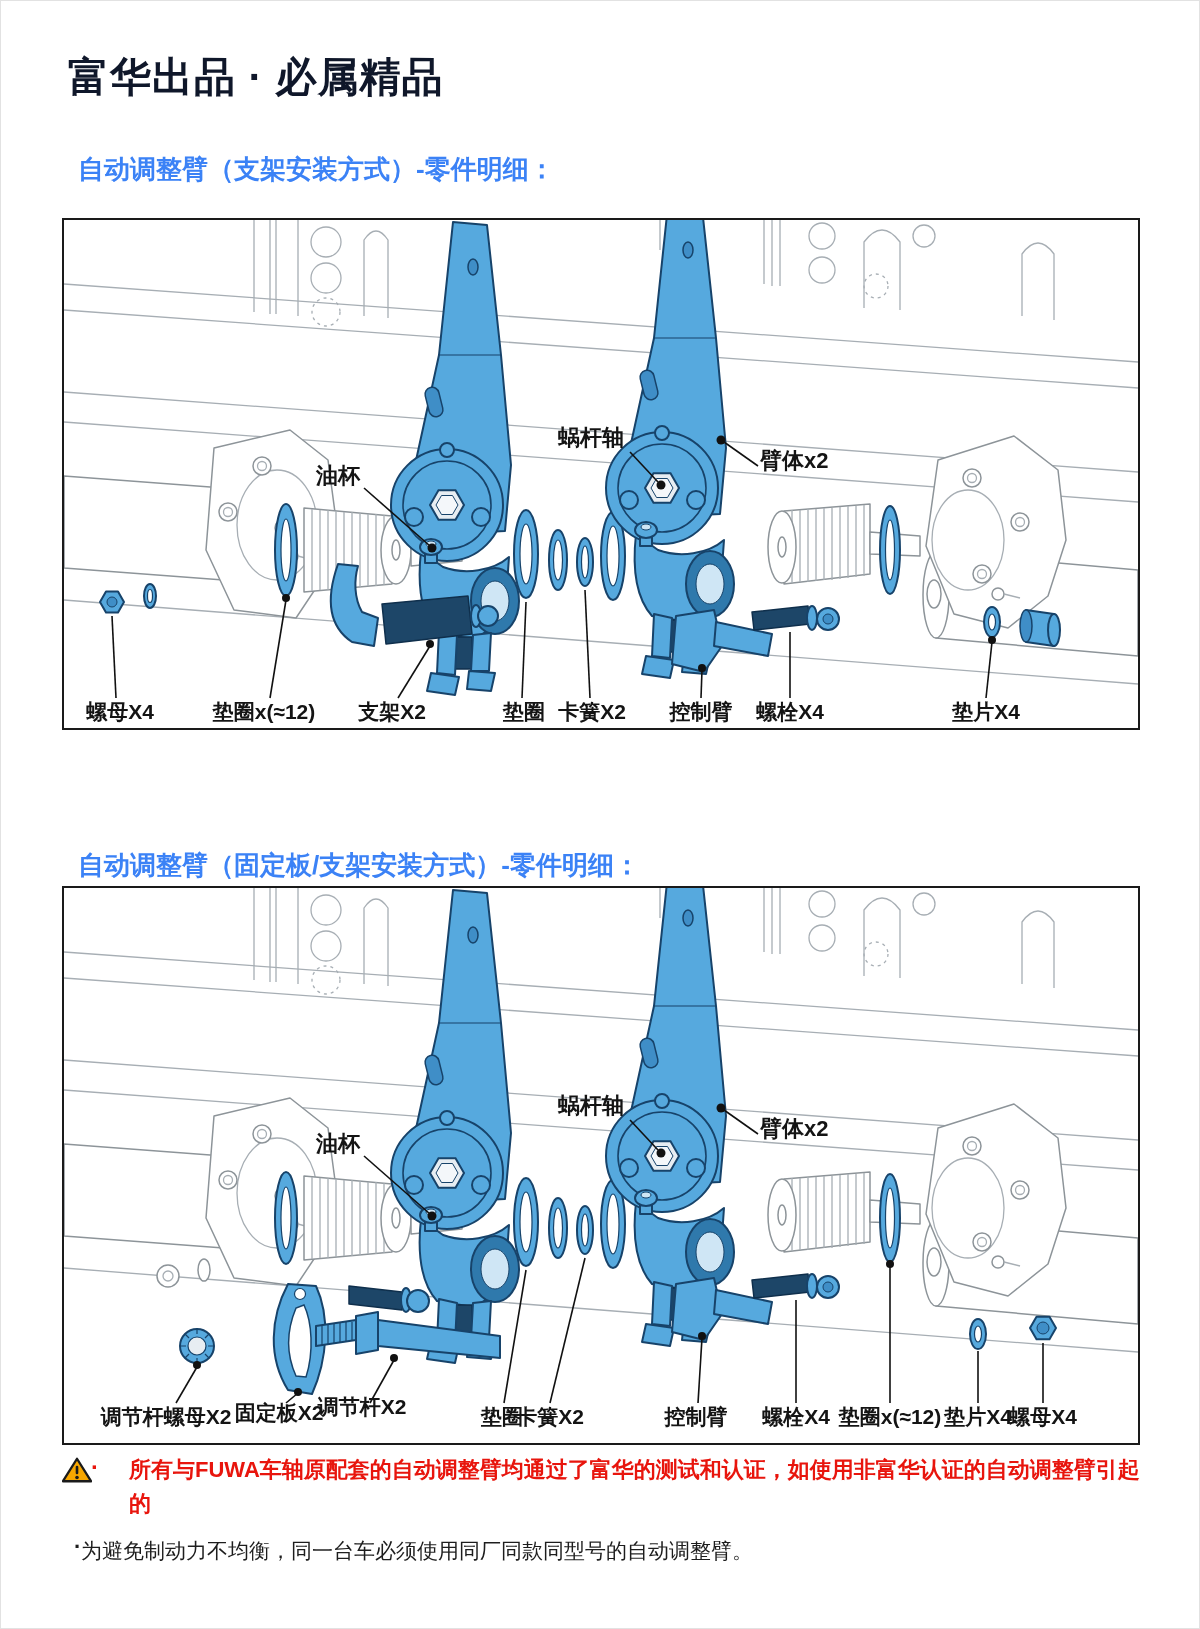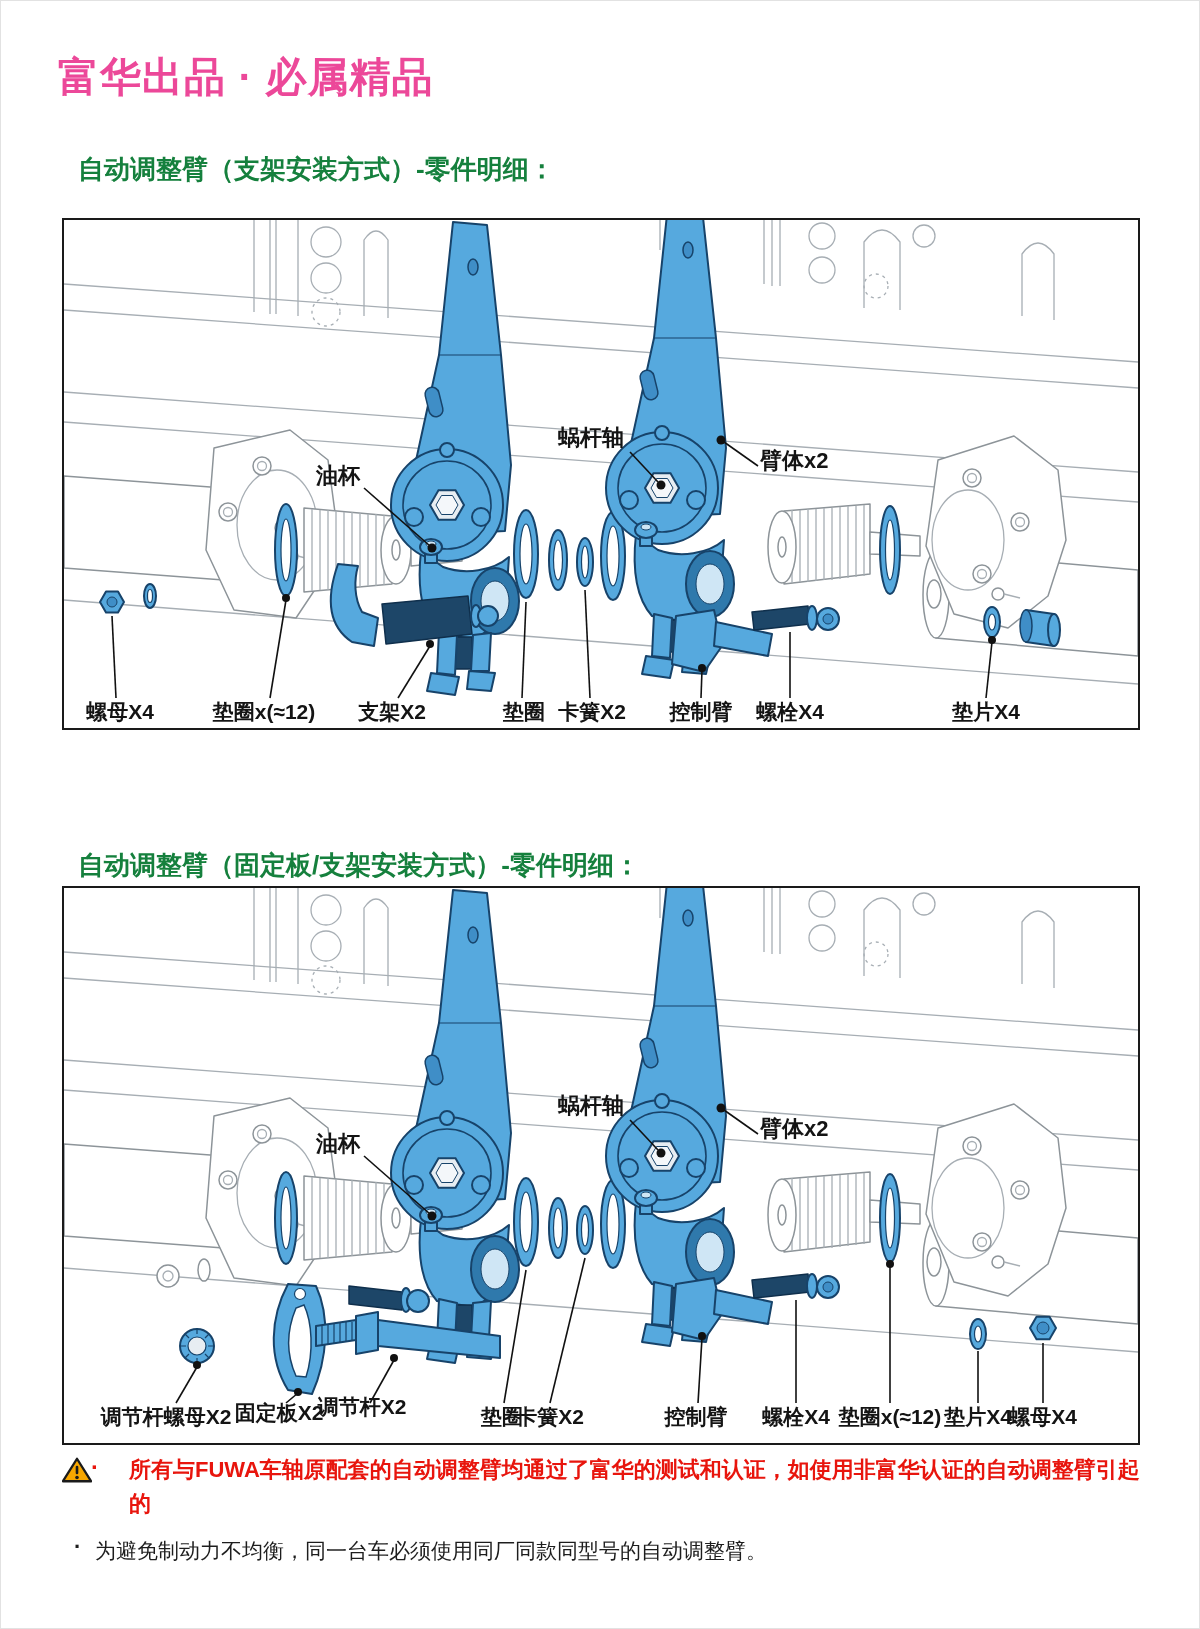--- a/index.html
+++ b/index.html
@@ -2,25 +2,25 @@
 <html><head>
 <meta charset="utf-8">
 <style>
   html,body{margin:0;padding:0;}
   body{
     width:1200px;height:1629px;position:relative;background:#ffffff;
     font-family:"Liberation Sans","DejaVu Sans",sans-serif;color:#141414;
     box-shadow:inset 0 0 0 1px #e2e2e2;
   }
   .brand{
-    position:absolute;left:58px;top:50px;font-size:41px;font-weight:900;
-    color:#ec4899;letter-spacing:1px;white-space:nowrap;
+    position:absolute;left:68px;top:50px;font-size:41px;font-weight:900;
+    color:#0f172a;letter-spacing:1px;white-space:nowrap;
   }
   .sec-title{
-    position:absolute;left:78px;font-size:26px;font-weight:700;color:#15803d;white-space:nowrap;
+    position:absolute;left:78px;font-size:26px;font-weight:700;color:#3b82f6;white-space:nowrap;
   }
   #sec1-title{top:152px}
   #sec2-title{top:848px}
   .panel{
     position:absolute;left:62px;width:1074px;border:2px solid #1a1a1a;background:#fff;overflow:hidden;
   }
   #panel1{top:218px;height:508px}
   #panel2{top:886px;height:555px}
   .panel svg.scene{position:absolute;left:0;top:0}
   .plabel{
@@ -42,21 +42,21 @@
   .leader{stroke:#111111;stroke-width:1.6}
   .ldot{fill:#111111;stroke:none}
   
   .notes{position:absolute;left:62px;top:1453px;width:1085px}
   .warn-row{position:relative;min-height:70px}
   .warn-icon{position:absolute;left:0;top:3px}
   .warn-bullet{position:absolute;left:29px;top:0;color:#E8150D;font-size:24px;font-weight:900}
   .warn-text{margin-left:67px;color:#E8150D;font-size:22px;font-weight:700;line-height:34px}
   .note-row{position:relative;margin-top:13px}
   .note-bullet{position:absolute;left:12px;top:-2px;color:#1d1d1d;font-size:22px;font-weight:700}
-  .note-text{margin-left:33px;font-size:21px;color:#1d1d1d;line-height:30px}
+  .note-text{margin-left:19px;font-size:21px;color:#1d1d1d;line-height:30px}
 </style>
 </head>
 <body>
 
 <svg width="0" height="0" style="position:absolute" aria-hidden="true" xmlns="http://www.w3.org/2000/svg" xmlns:xlink="http://www.w3.org/1999/xlink">
   <defs>
     <g id="adjuster">
       <path class="bf" d="M6,-283 L40,-280 L54,-150 L64,-40 L58,26 L-22,30 L-32,-40 L-8,-150 Z"></path>
       <path class="ln" d="M-8,-150 L54,-150"></path>
       <ellipse class="bf2" cx="26" cy="-238" rx="5" ry="8"></ellipse>

